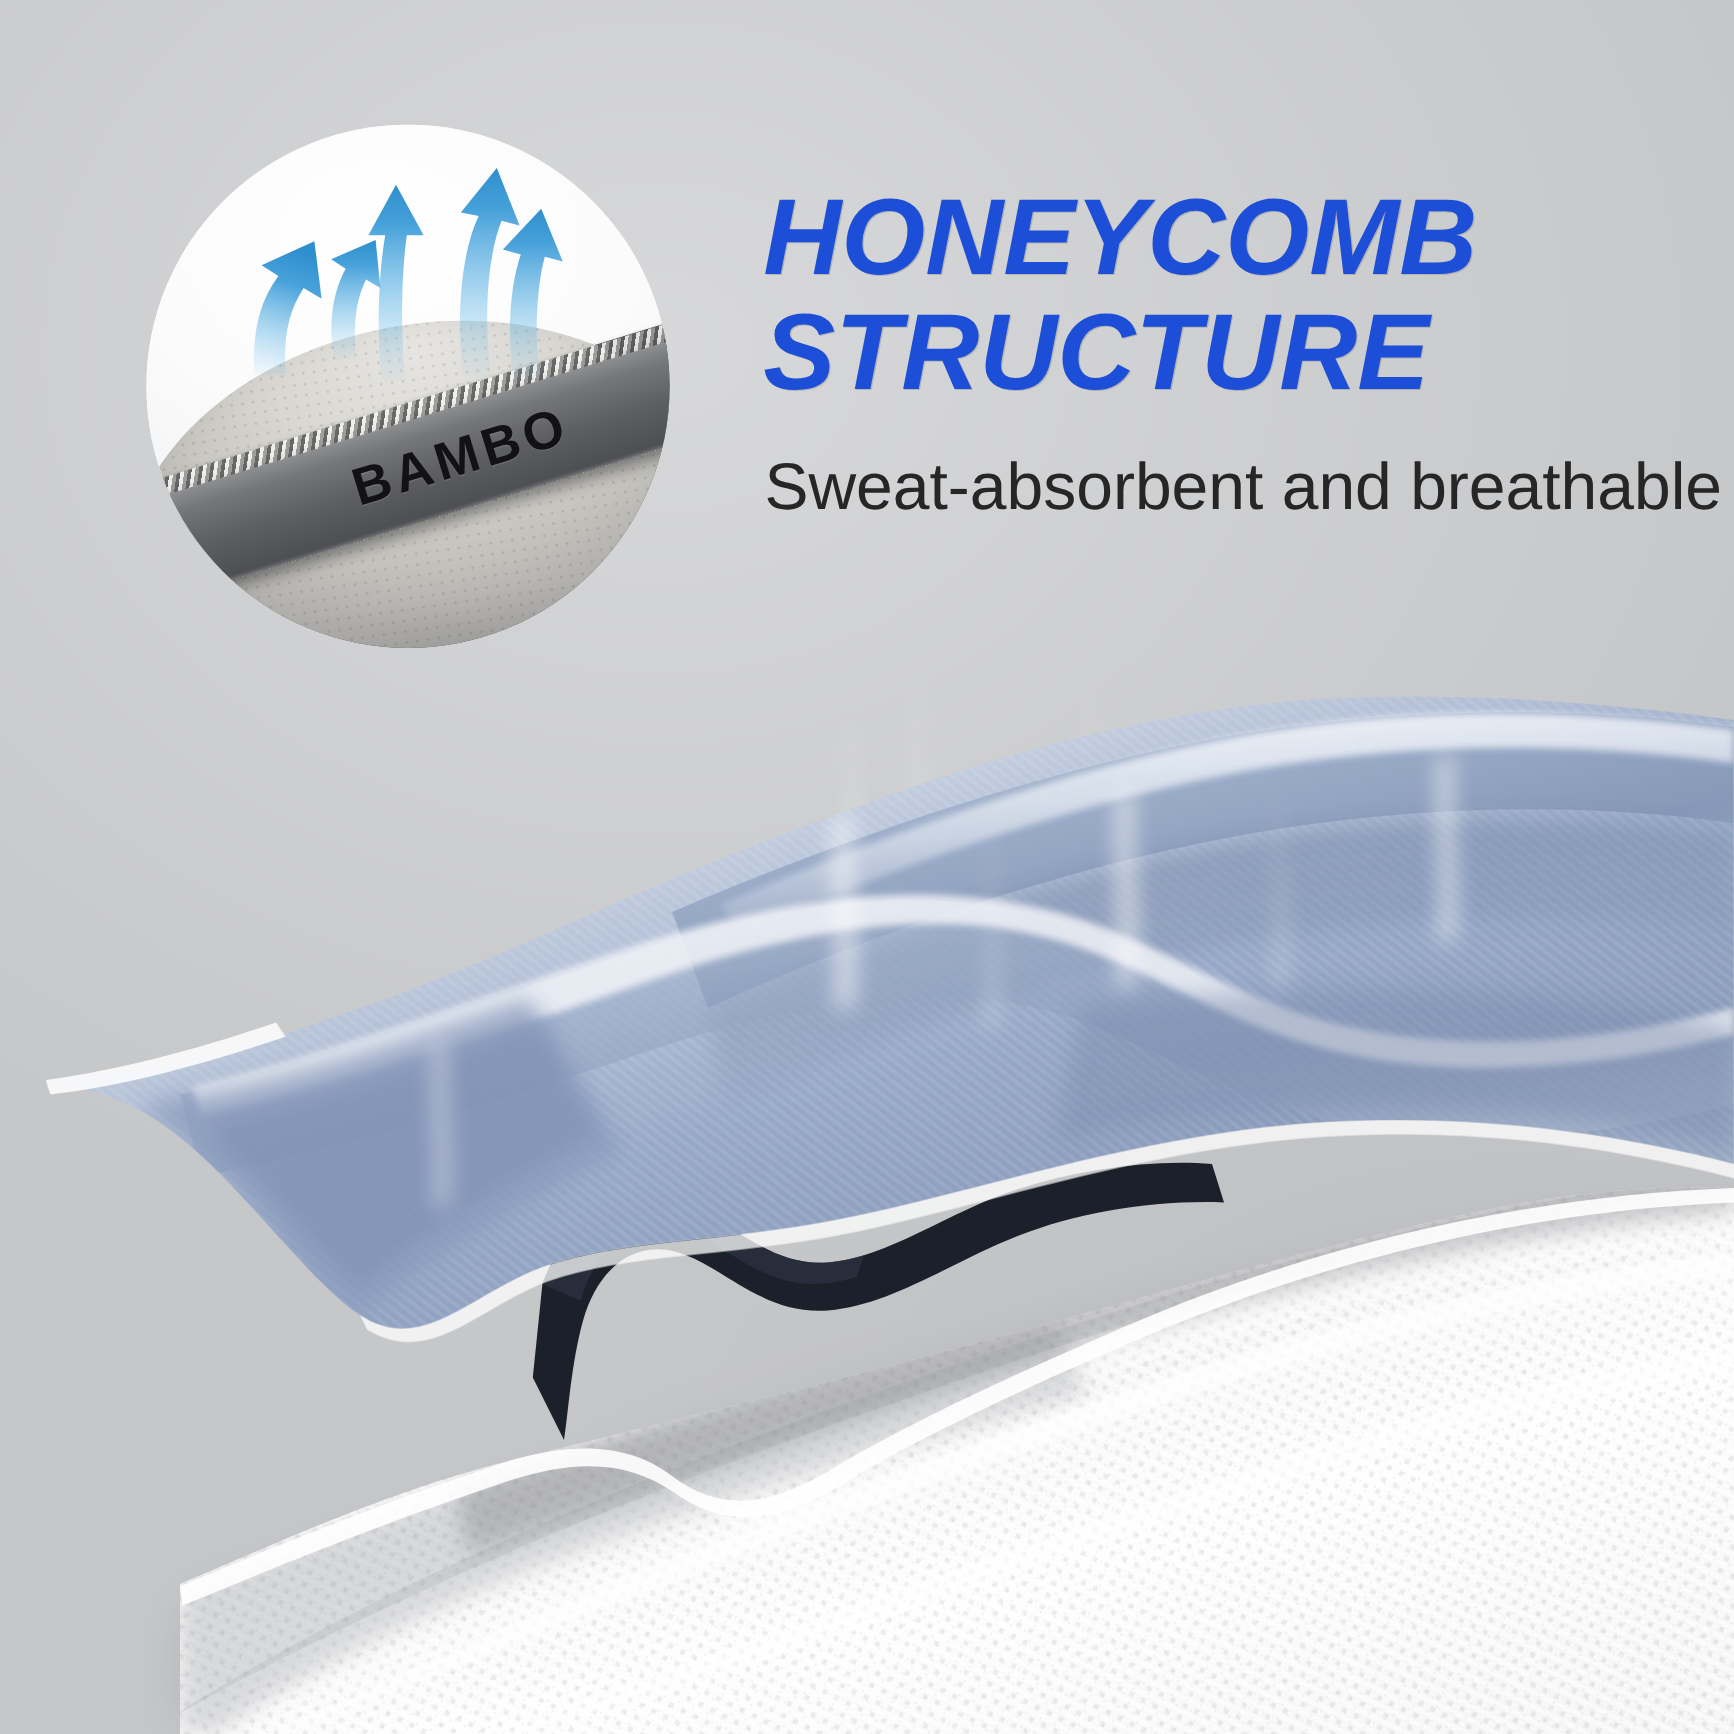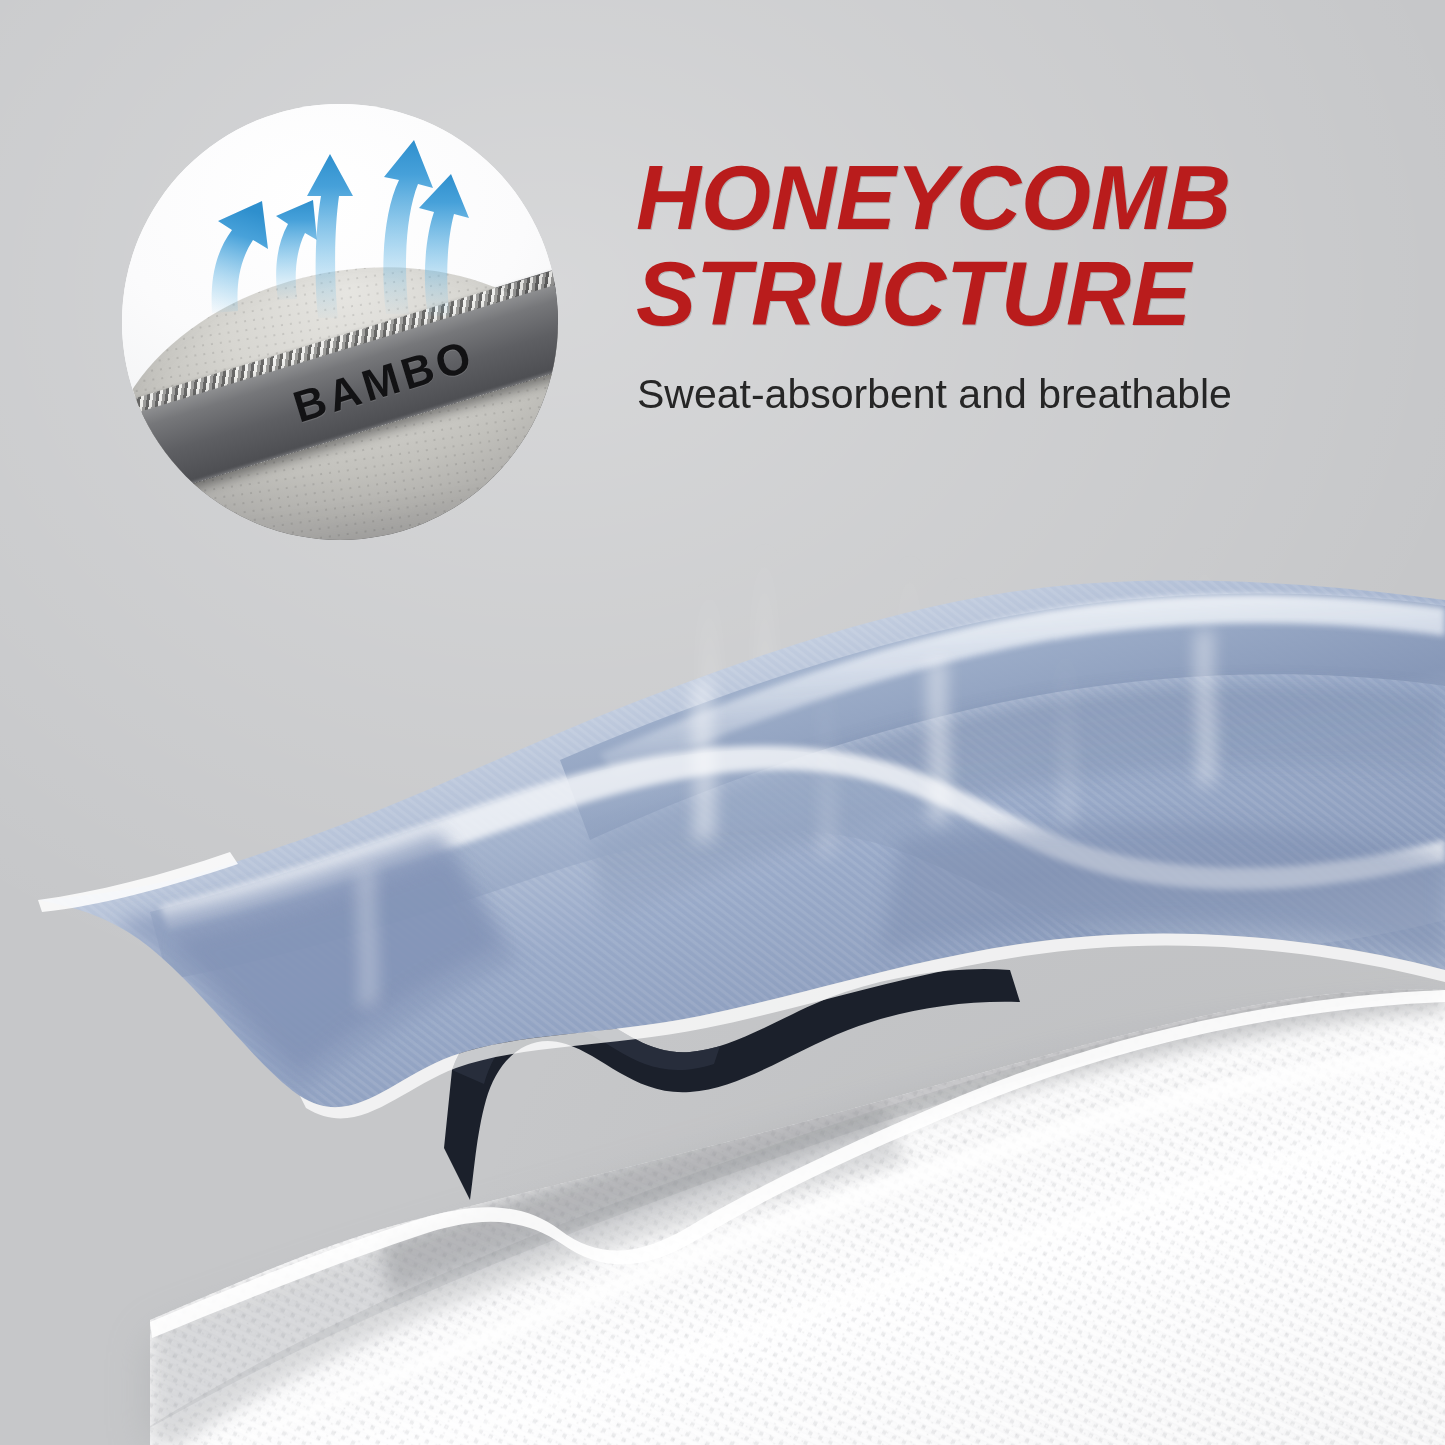--- a/index.html
+++ b/index.html
@@ -145,38 +145,38 @@
 
   
   .airflow { position: absolute; inset: 0; }
 
   
   .heading {
     position: absolute;
     left: 636px;
     top: 150px;
     width: 760px;
-    color: #b91c1c;
+    color: #1d4ed8;
     font-weight: bold;
     font-style: italic;
     font-size: 90px;
     line-height: 1.07;
     letter-spacing: 0px;
     text-shadow: 1px 1px 0 rgba(120,120,122,0.35);
   }
   .heading .ln { display: block; white-space: nowrap; }
 
   .subtitle {
     position: absolute;
     left: 637px;
     top: 362px;
     width: 760px;
     color: #262626;
     font-weight: normal;
-    font-size: 41px;
+    font-size: 55px;
     line-height: 1.58;
   }
   .subtitle .ln { display: block; white-space: nowrap; }
 
   
   .scene {
     position: absolute;
     left: 0;
     top: 540px;
     width: 1445px;

